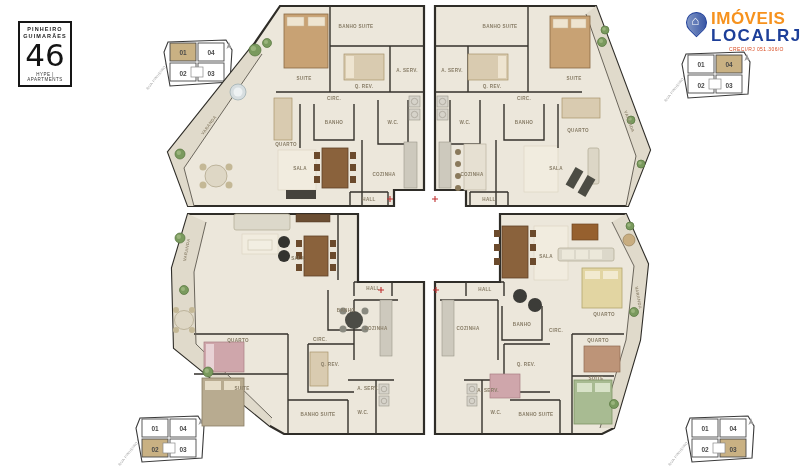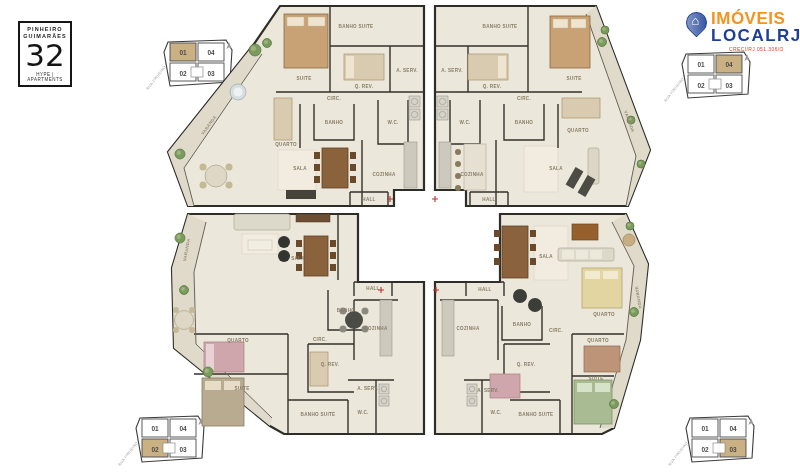--- a/index.html
+++ b/index.html
@@ -57,21 +57,21 @@
   .chair-w{fill:#6b4a2c;}
 </style>
 </head>
 <body>
 
 <div class="page">
 
   <div class="logo-box">
     <div class="lg-l1">PINHEIRO</div>
     <div class="lg-l2">GUIMARÃES</div>
-    <div class="lg-num">32</div>
+    <div class="lg-num">46</div>
     <div class="lg-sub">HYPE | APARTMENTS</div>
   </div>
 
   <div class="agency">
     <div class="pin-wrap">
       <div class="pin"></div>
       <div class="pin-house">⌂</div>
     </div>
     <div class="agency-text">
       <div class="ag-1">IMÓVEIS</div>

